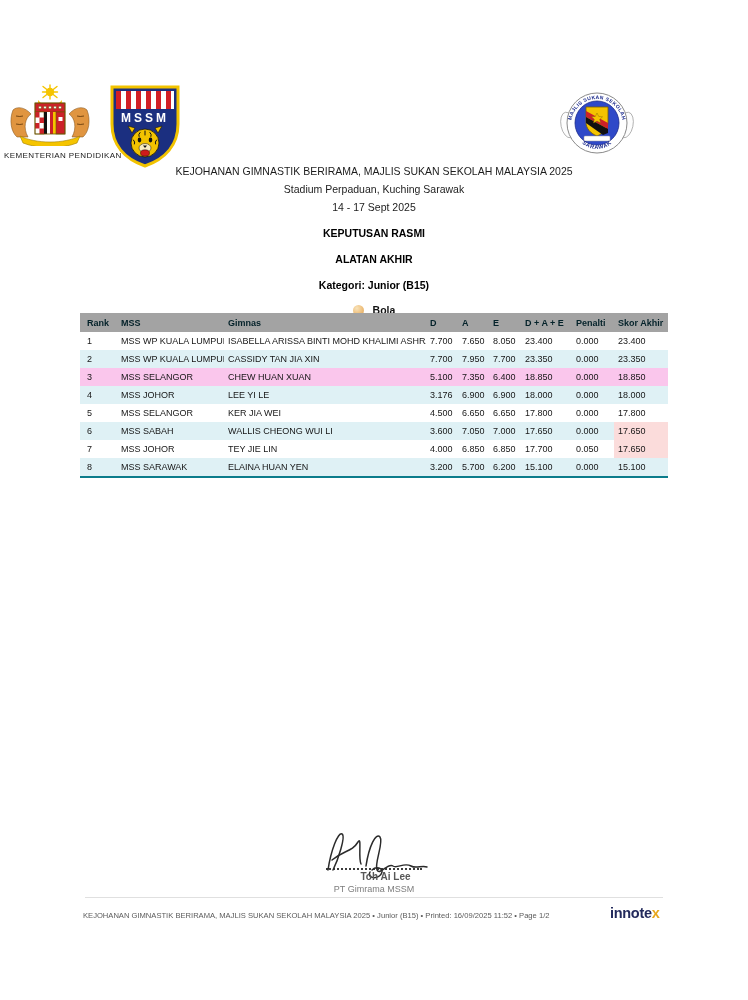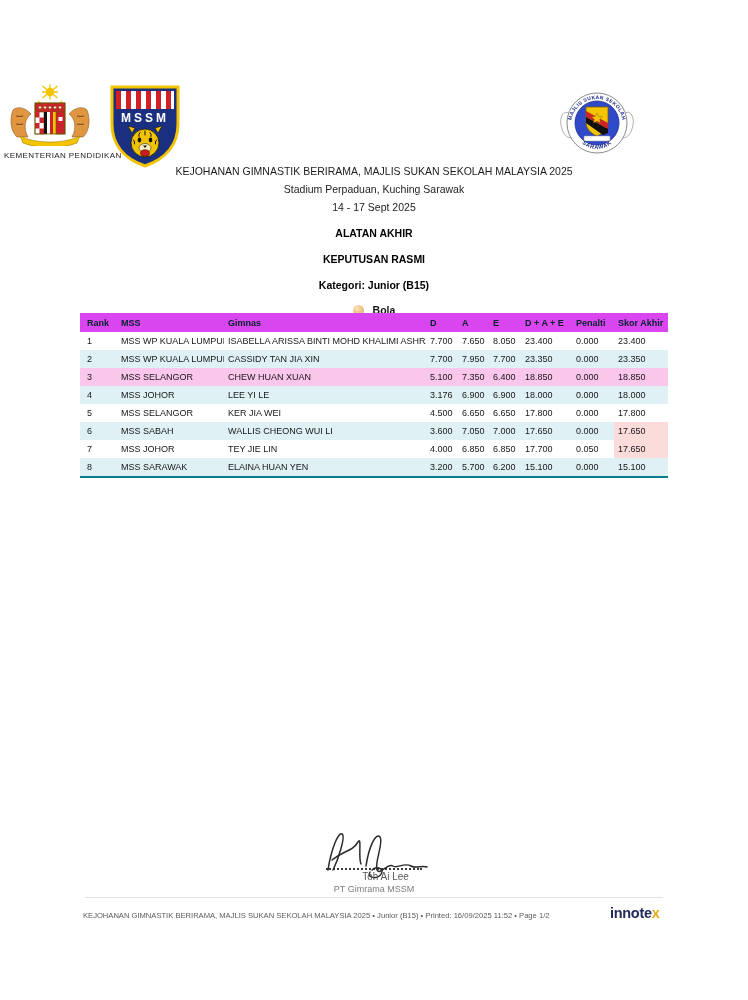--- a/index.html
+++ b/index.html
@@ -21,36 +21,36 @@
   .ball{width:11px;height:11px;border-radius:50%;
     background:radial-gradient(circle at 35% 30%, #f8e3ba, #eebf7c 55%, #dc9e52);}
   .apparatus-label{font-size:10.5px;font-weight:bold;}
 
   table.results{
     position:absolute;left:80px;top:313px;width:588px;
     border-collapse:collapse;table-layout:fixed;
     border-bottom:2px solid #0b7c8b;
   }
   table.results th{
-    background:#d946ef;color:#04222a;font-weight:bold;font-size:9px;
+    background:#a3a3a3;color:#04222a;font-weight:bold;font-size:9px;
     text-align:left;padding:5px 4px 4px 4px;white-space:nowrap;overflow:hidden;
   }
   table.results td{
     font-size:9px;padding:4px 4px;white-space:nowrap;overflow:hidden;color:#161616;
   }
   table.results th:first-child, table.results td:first-child{padding-left:7px;}
   tr.row-white{background:#ffffff;}
   tr.row-cyan{background:#dff1f5;}
   tr.row-pink{background:#fac6ec;}
   td.tie{background:#fbdcdb;color:#da5252;}
 
   .signature-block{position:absolute;left:0;right:0;top:824px;text-align:center;}
   .sig-svg{display:block;margin:0 auto -14px auto;}
   .sig-rule{width:96px;margin:0 auto;border-bottom:2px dotted #3c3c3c;height:0;}
-  .sig-name{font-size:10px;font-weight:normal;color:#585858;margin-top:1px;margin-left:23px;}
+  .sig-name{font-size:10px;font-weight:bold;color:#585858;margin-top:1px;margin-left:23px;}
   .sig-role{font-size:9px;color:#7d7d7d;margin-top:2px;}
 
   .footer-rule{position:absolute;left:85px;top:897px;width:578px;border-top:1px solid #e0e0e0;}
   .footer-text{position:absolute;left:83px;top:911px;font-size:7.6px;color:#5a5a5a;}
   .brand{position:absolute;left:610px;top:905px;font-size:14.5px;font-weight:bold;
     color:#232a5c;letter-spacing:-0.3px;}
   .brand .brand-x{color:#e8a71e;}
 </style>
 </head>
 <body>
@@ -143,22 +143,22 @@
     <text font-size="5.6" font-weight="bold" fill="#1b2a8c" letter-spacing="0.6">
       <textPath href="#arcBot" startOffset="50%" text-anchor="middle">SARAWAK</textPath>
     </text>
   </svg>
 </div>
 
 <div class="titles">
   <div class="t-line">KEJOHANAN GIMNASTIK BERIRAMA, MAJLIS SUKAN SEKOLAH MALAYSIA 2025</div>
   <div class="t-line">Stadium Perpaduan, Kuching Sarawak</div>
   <div class="t-line">14 - 17 Sept 2025</div>
+  <div class="t-bold">KEPUTUSAN RASMI</div>
   <div class="t-bold">ALATAN AKHIR</div>
-  <div class="t-bold">KEPUTUSAN RASMI</div>
   <div class="t-bold">Kategori: Junior (B15)</div>
   <div class="apparatus-row">
     <span class="ball"></span>
     <span class="apparatus-label">Bola</span>
   </div>
 </div>
 
 <table class="results">
   <colgroup>
     <col style="width:37px">

